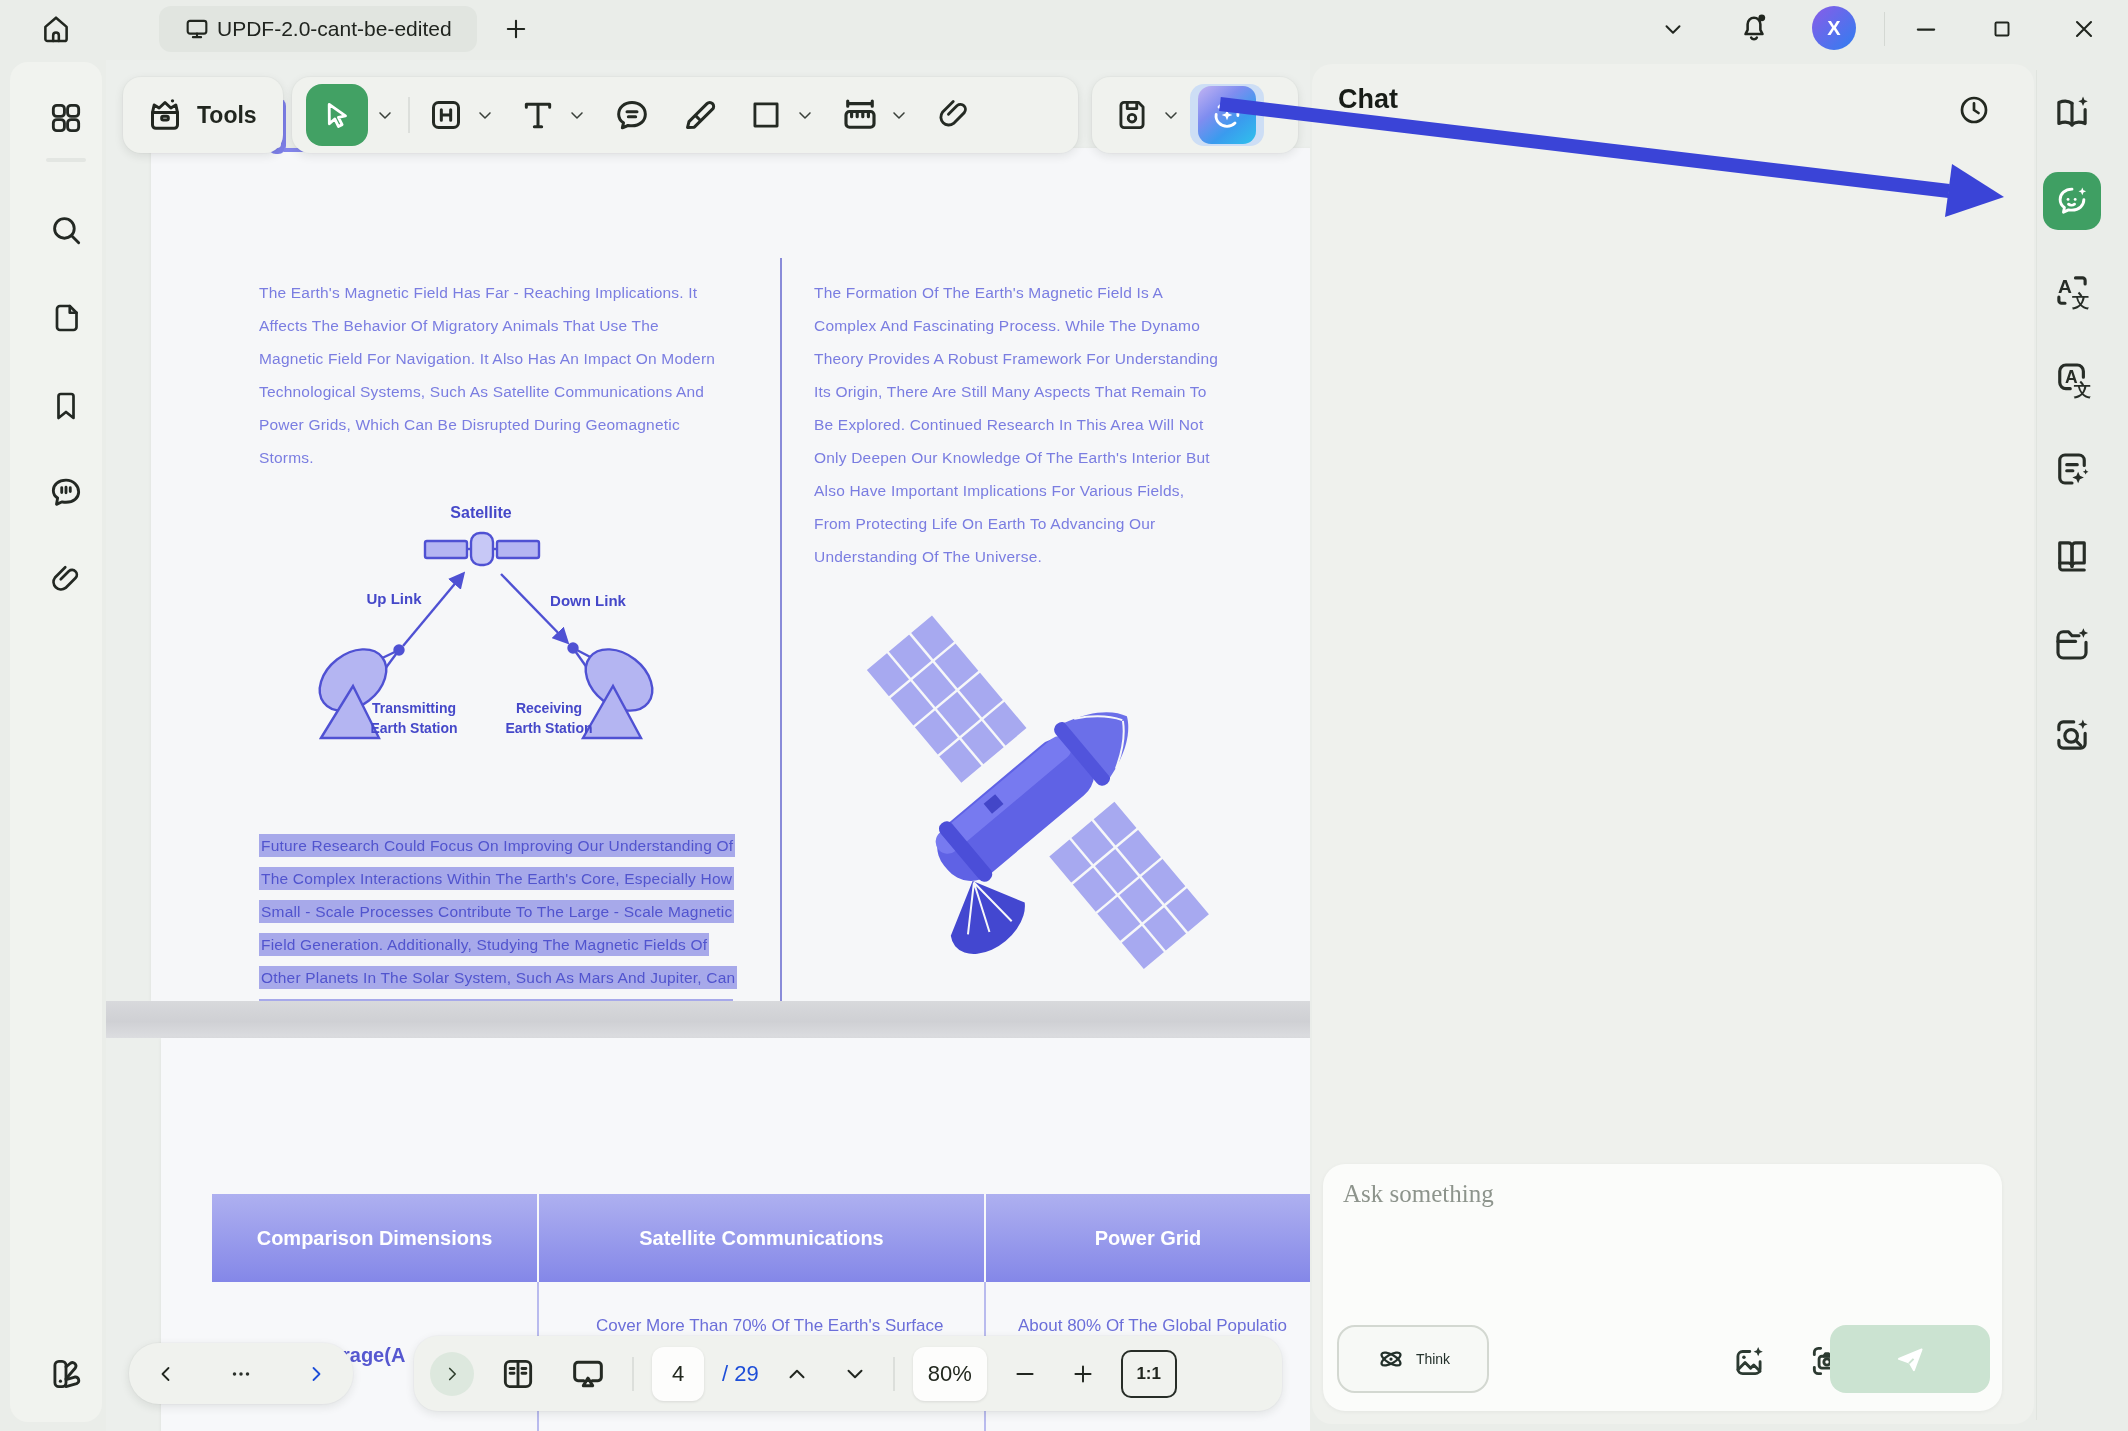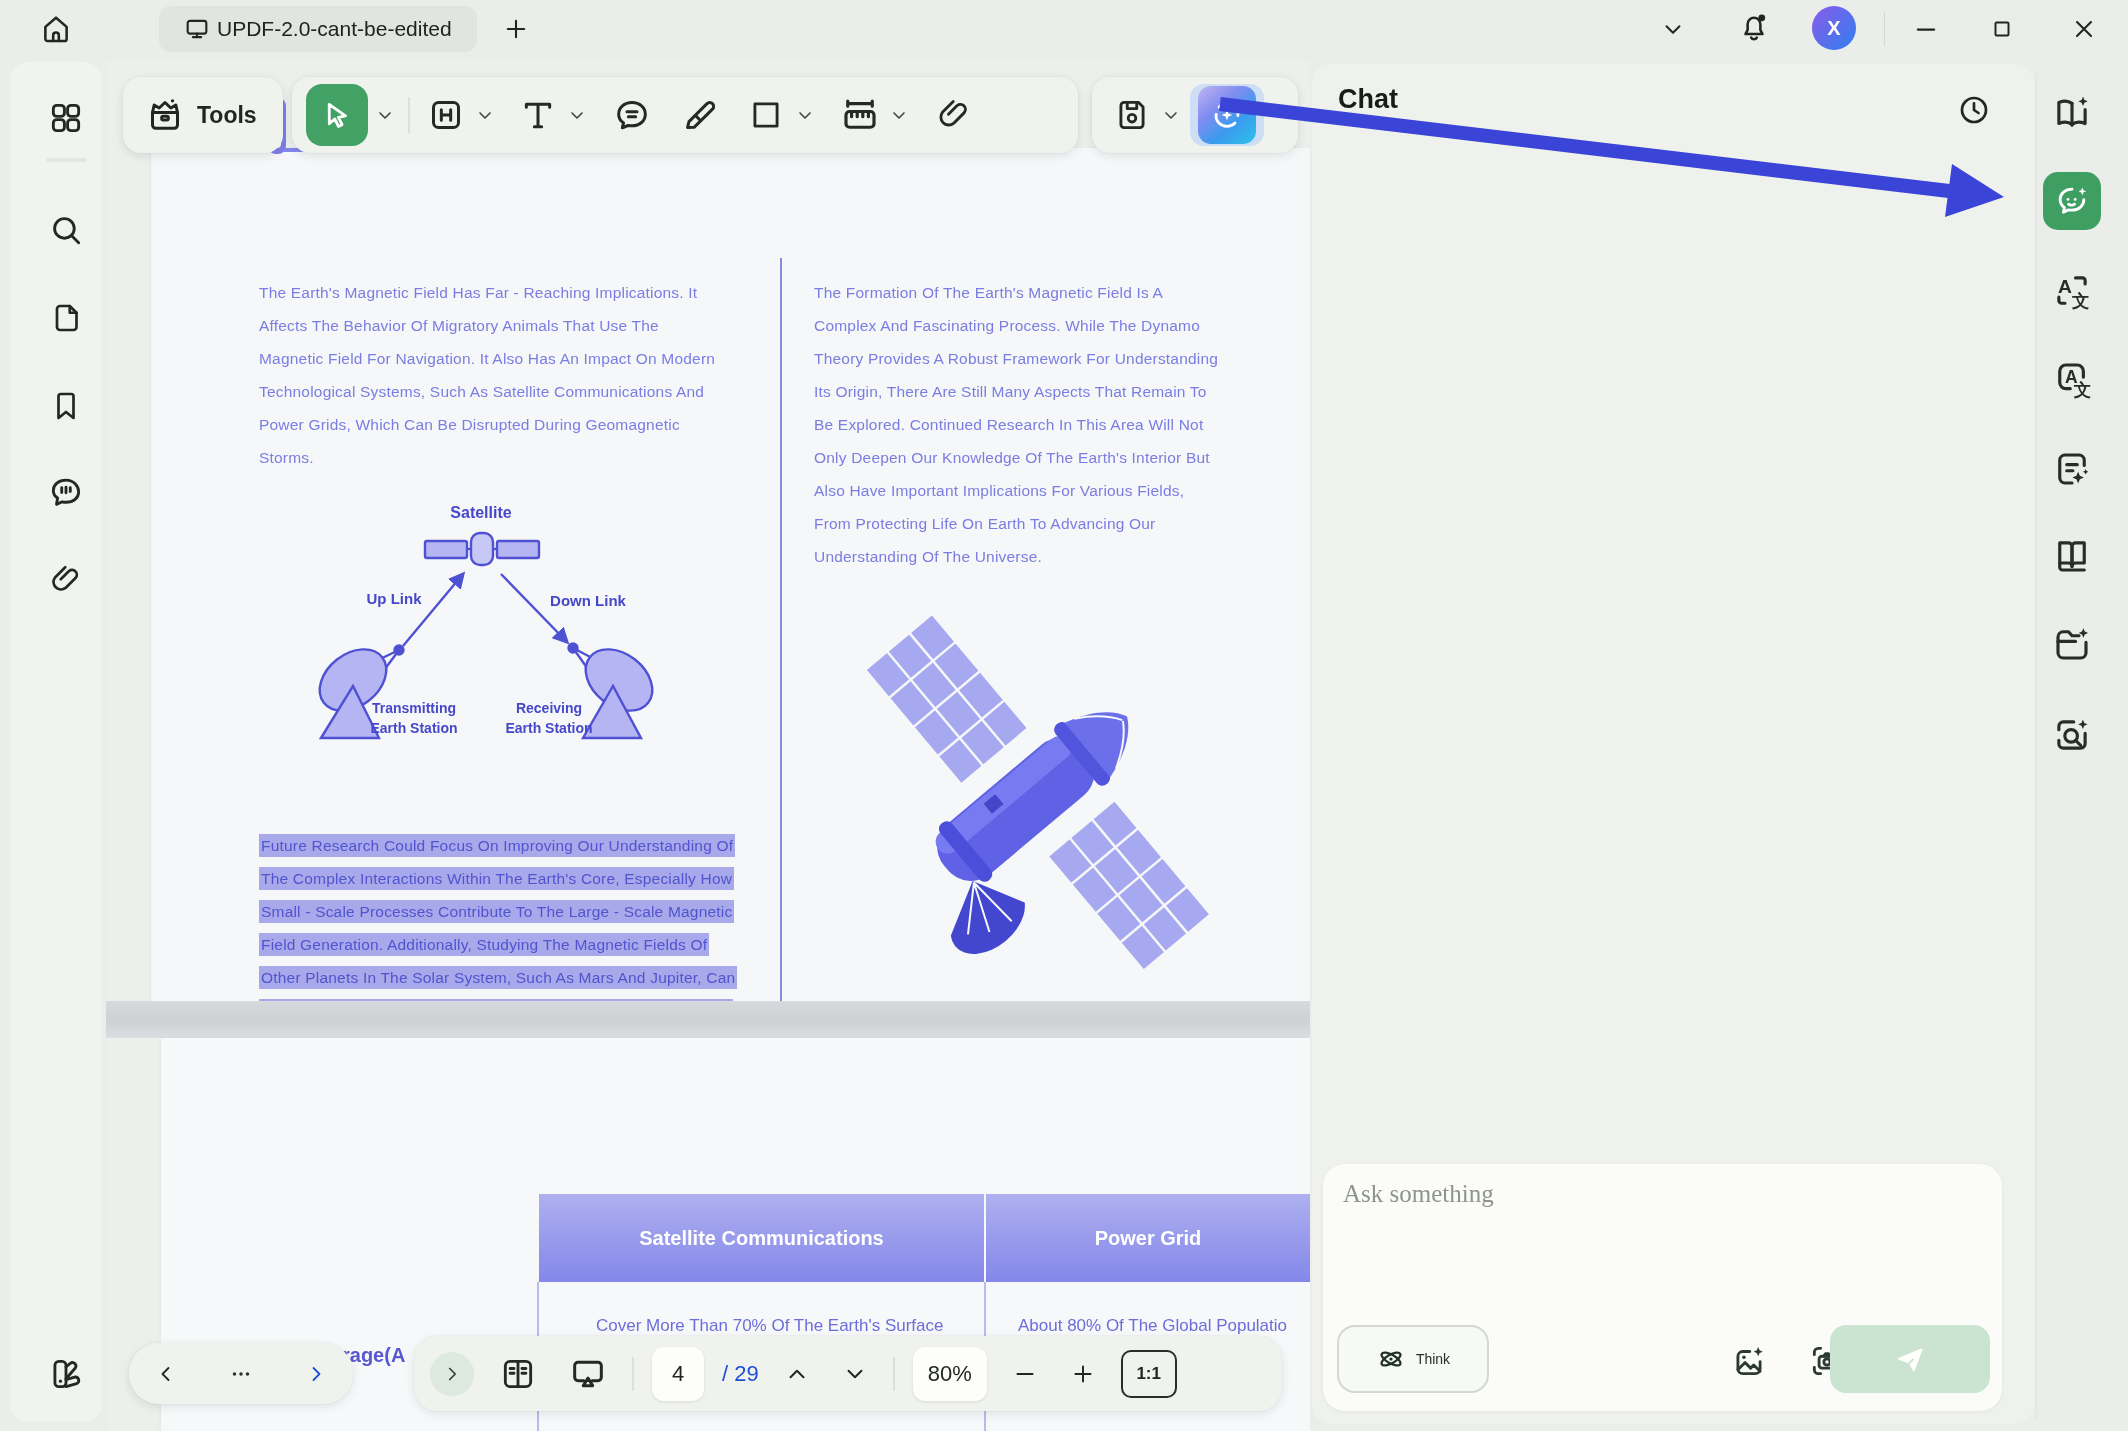--- a/index.html
+++ b/index.html
@@ -295,20 +295,21 @@
           <path d="M264 114c30 8 46 22 52 35-6 13-22 27-52 36Z" fill="#6b6fe9"></path>
           <path d="M274 117c18 10 30 22 36 32M274 182c18-10 30-22 36-32" stroke="#f6f7f9" stroke-width="2" fill="none"></path>
         </g>
       </svg>
     </div>
 
     <div id="pagegap" class="abs"></div>
 
     <div id="page5" class="abs"></div>
 
+    <div class="th" style="left:106px;width:325px;">Comparison Dimensions</div>
     <div class="th" style="left:433px;width:445px;">Satellite Communications</div>
     <div class="th" style="left:880px;width:324px;">Power Grid</div>
 
     <div class="tbody-line" style="left:431px;"></div>
     <div class="tbody-line" style="left:878px;"></div>
     <div class="tcell" style="left:236px;top:1284px;font-weight:bold;font-size:20px;color:#5658d0;">rage(A</div>
     <div class="tcell" style="left:490px;">Cover More Than 70% Of The Earth's Surface</div>
     <div class="tcell" style="left:912px;">About 80% Of The Global Populatio</div>
 
     <div id="pin" class="abs">

